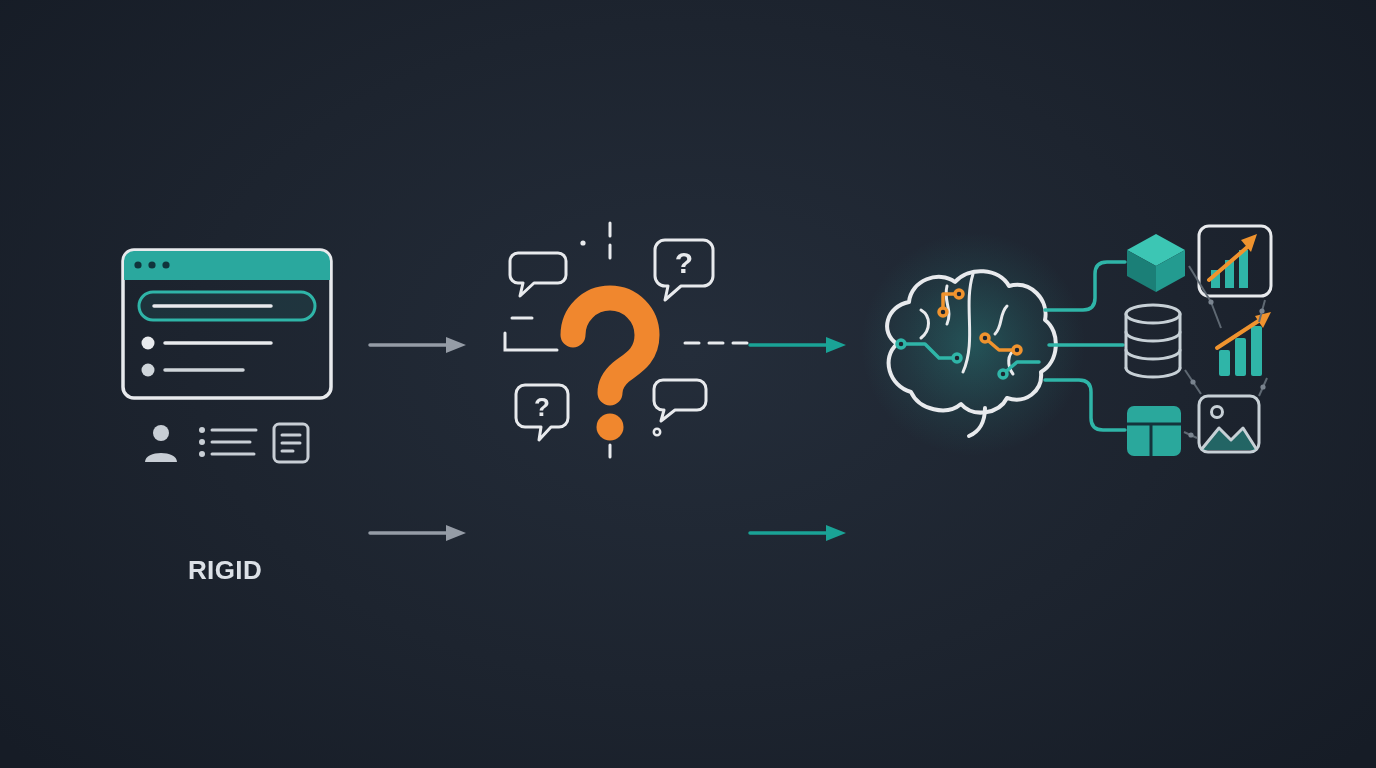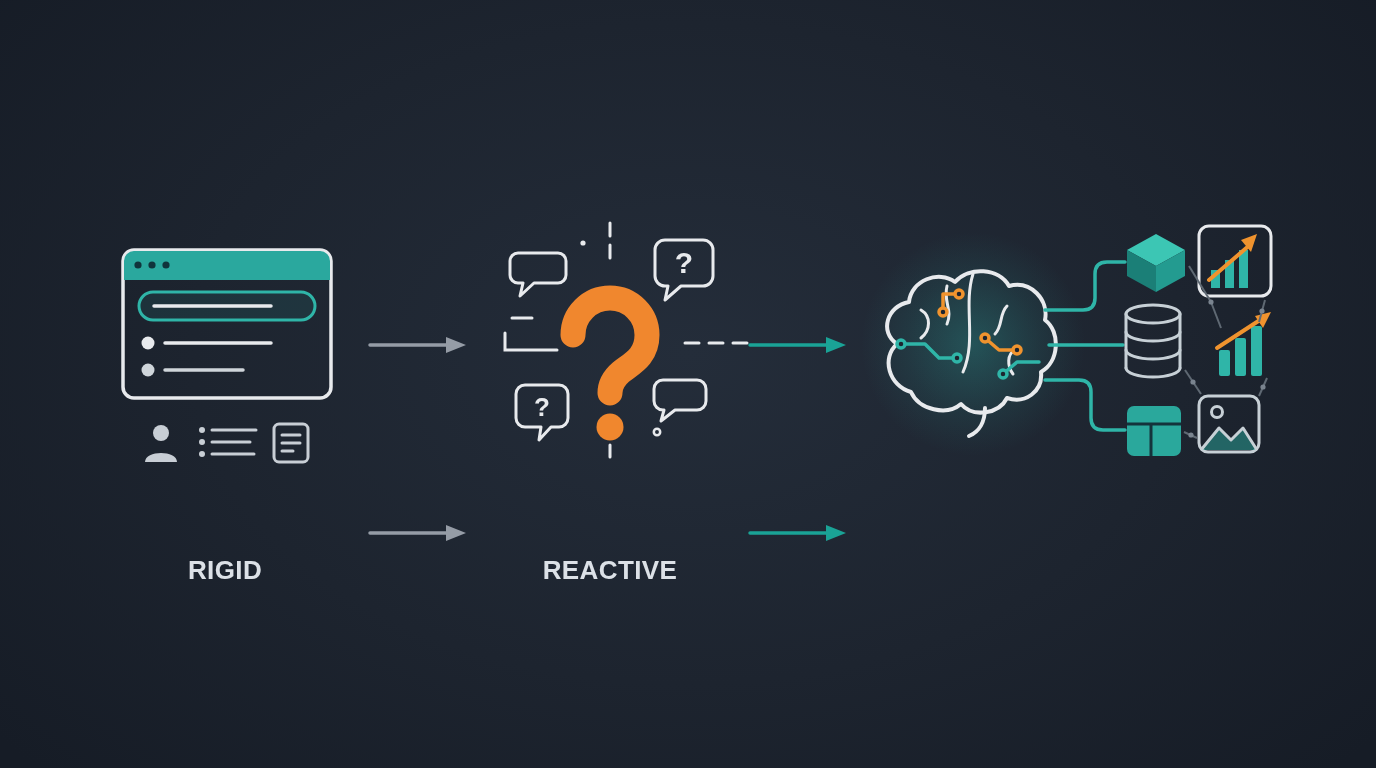--- a/index.html
+++ b/index.html
@@ -216,15 +216,14 @@
     <path d="M 2 12 H 80" stroke="#959ca6" stroke-width="3.5" stroke-linecap="round" fill="none"></path>
     <polygon points="78,4 98,12 78,20" fill="#959ca6"></polygon>
   </svg>
 
   <svg class="abs" style="left:748px;top:521px" width="100" height="24" viewBox="0 0 100 24">
     <path d="M 2 12 H 80" stroke="#1aa396" stroke-width="3.5" stroke-linecap="round" fill="none"></path>
     <polygon points="78,4 98,12 78,20" fill="#1aa396"></polygon>
   </svg>
 
   <div class="stage-label" style="left:125px;width:200px">RIGID</div>
-  <div class="stage-label" style="left:510px;width:200px">REACTIVE</div>
 
 </div>
 
 </body></html>

